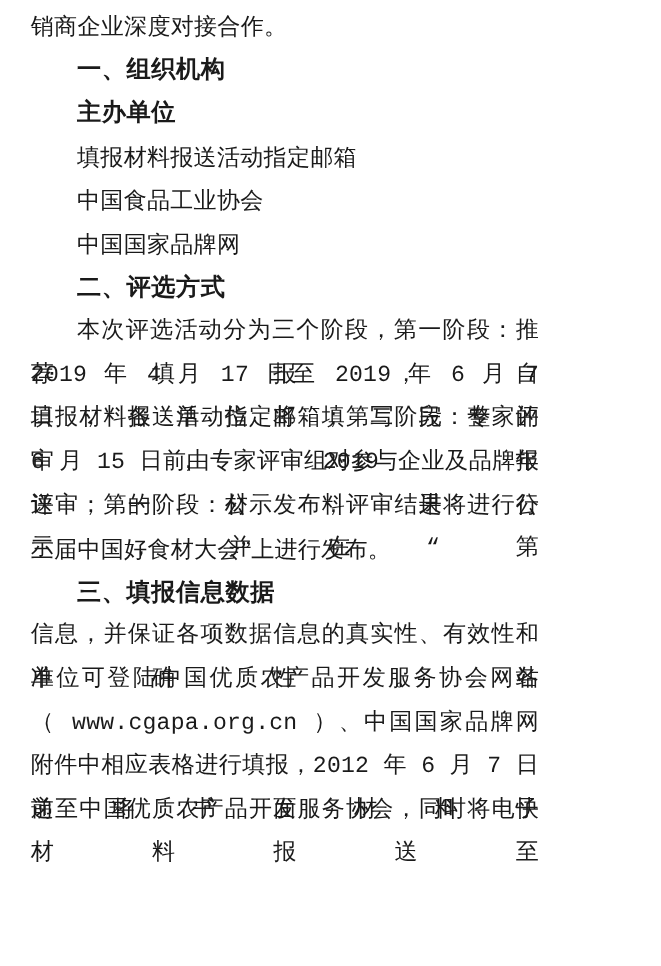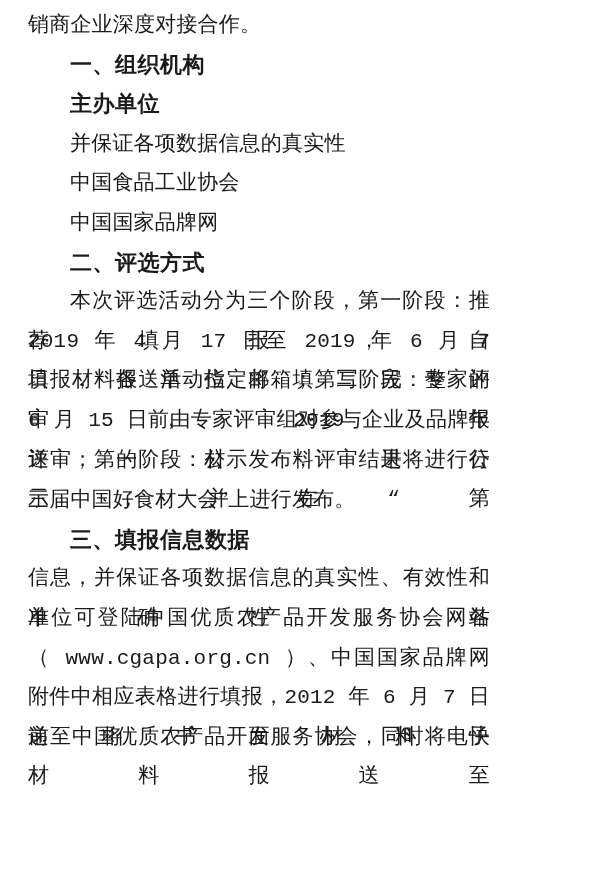--- a/index.html
+++ b/index.html
@@ -19,42 +19,42 @@
     font-family: "Liberation Serif", "DejaVu Serif", serif;
   }
   .line {
     height: 39.6px;
     line-height: 39.6px;
     font-size: 21px;
     white-space: normal;
     letter-spacing: 0.2px;
   }
   .h {
-    font-family: Liberation Sans, sans-serif;
+    font-family: Liberation Mono, monospace;
     font-weight: 700;
     font-size: 22px;
     letter-spacing: 0.5px;
   }
   .ind {
     text-indent: 42px;
   }
   .just {
     text-align: justify;
     text-align-last: justify;
     font-family: Liberation Mono, monospace;
   }
 </style>
 </head>
 <body>
 
 <div class="page">
   <div class="line">销商企业深度对接合作。</div>
   <div class="line h ind">一、组织机构</div>
   <div class="line h ind">主办单位</div>
-  <div class="line ind">并保证各项数据信息的真实性</div>
+  <div class="line ind">填报材料报送活动指定邮箱</div>
   <div class="line ind">中国食品工业协会</div>
   <div class="line ind">中国国家品牌网</div>
   <div class="line h ind">二、评选方式</div>
   <div class="line ind just">本次评选活动分为三个阶段，第一阶段：推荐填报，自</div>
   <div class="line just">2019 年 4 月 17 日至 2019 年 6 月 7 日，各单位将填写完整的</div>
   <div class="line just">填报材料报送活动指定邮箱；第二阶段：专家评审，2019 年</div>
   <div class="line just">6 月 15 日前由专家评审组对参与企业及品牌报送的材料进行</div>
   <div class="line just">评审；第一阶段：公示发布，评审结果将进行公示，并在“第</div>
   <div class="line">三届中国好食材大会”上进行发布。</div>
   <div class="line h ind">三、填报信息数据</div>

